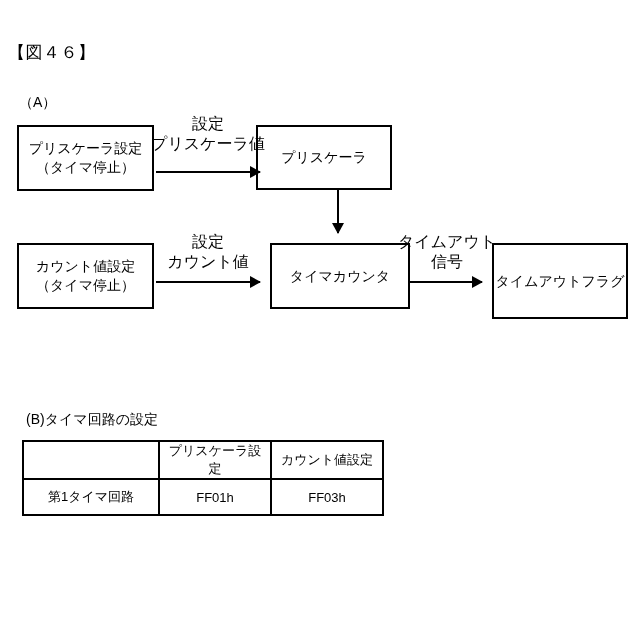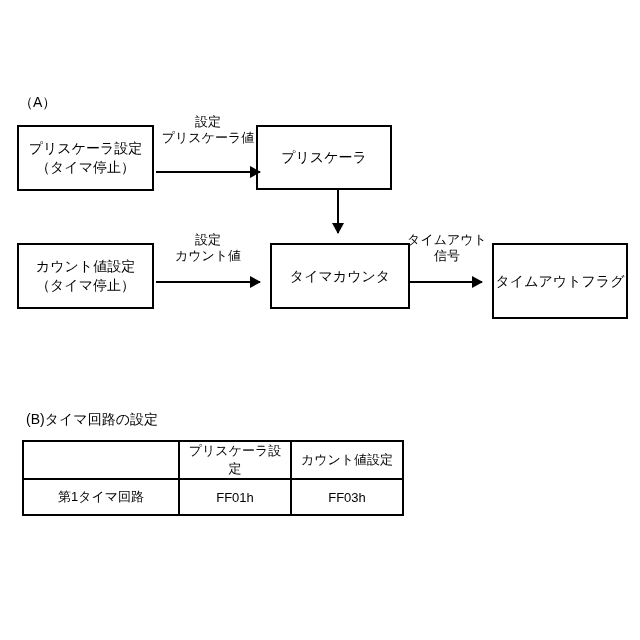--- a/index.html
+++ b/index.html
@@ -94,21 +94,21 @@
   }
 
   #arrow-prescaler  { left: 156px; top: 171px; width: 104px; }
   #arrow-count      { left: 156px; top: 281px; width: 104px; }
   #arrow-timeout    { left: 408px; top: 281px; width: 74px;  }
   #arrow-clock      { left: 337px; top: 190px; height: 43px; }
 
   
   .arrow-label {
     position: absolute;
-    font-size: 13px;
+    font-size: 16px;
     line-height: 1.25;
     text-align: center;
     white-space: nowrap;
   }
   #lbl-prescaler-value { left: 143px; top: 114px; width: 130px; }
   #lbl-count-value     { left: 148px; top: 232px; width: 120px; }
   #lbl-timeout-signal  { left: 397px; top: 232px; width: 100px; }
 
   
   #settings-table {
@@ -121,30 +121,31 @@
   #settings-table td, #settings-table th {
     border: 2px solid #000000;
     font-size: 13px;
     font-weight: normal;
     text-align: center;
     vertical-align: middle;
     height: 36px;
     padding: 0 6px;
     box-sizing: border-box;
   }
-  #settings-table .col-name  { width: 156px; }
+  #settings-table .col-name  { width: 136px; }
   #settings-table .col-val   { width: 112px; }
   #settings-table thead td   { font-size: 13px; }
   #settings-table .corner-cell { border-left-width: 2px; }
 </style>
 </head>
 <body>
 
 <div id="page">
 
+  <div class="abs nowrap" id="fig-title">【図４６】</div>
 
   <div class="abs nowrap section-label" id="label-a">（A）</div>
 
   <div id="diagram-a">
 
     <div class="dbox" id="box-prescaler-setting">
       <span class="lines">
         <span>プリスケーラ設定</span><br>
         <span>（タイマ停止）</span>
       </span>

